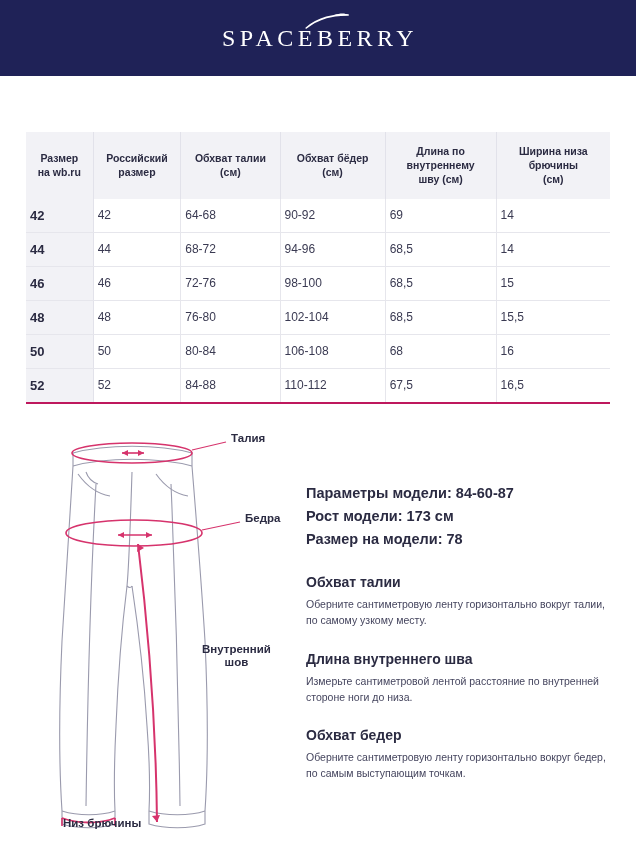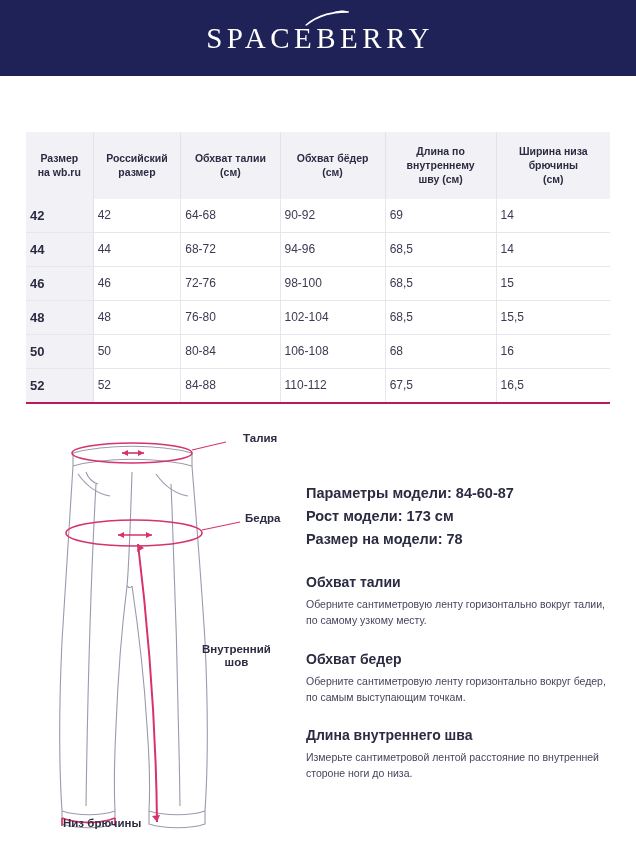--- a/index.html
+++ b/index.html
@@ -24,21 +24,21 @@
   }
   .brand {
     position: relative;
     display: flex;
     align-items: center;
     justify-content: center;
   }
   .brand-text {
     color: #ffffff;
     font-family: "Liberation Serif", serif;
-    font-size: 29px;
+    font-size: 24px;
     letter-spacing: 4.5px;
     font-weight: 400;
     padding-left: 4px;
   }
   .brand-swoosh {
     position: absolute;
     top: -13px;
     left: 50%;
     transform: translateX(-30%);
   }
@@ -124,21 +124,21 @@
   }
 
   .illus svg { display: block; }
   .lbl {
     position: absolute;
     font-size: 11.5px;
     font-weight: bold;
     color: #2b2b42;
     line-height: 1.2;
   }
-  .lbl-waist { left: 217px; top: 6px; }
+  .lbl-waist { left: 205px; top: 6px; }
   .lbl-hips  { left: 219px; top: 86px; text-align: center; }
   .lbl-inseam{ left: 176px; top: 197px; text-align: left; margin-top: 20px; }
   .lbl-bottom{ left: 37px; top: 391px; }
 </style>
 </head>
 <body>
 
 <div class="header">
   <div class="brand">
     <span class="brand-swoosh">
@@ -283,22 +283,22 @@
       <div class="model-line">Рост модели: 173 см</div>
       <div class="model-line">Размер на модели: 78</div>
     </div>
 
     <div class="sect">
       <div class="sect-title">Обхват талии</div>
       <div class="sect-body">Оберните сантиметровую ленту горизонтально вокруг талии, по самому узкому месту.</div>
     </div>
 
     <div class="sect">
+      <div class="sect-title">Длина внутреннего шва</div>
+      <div class="sect-body">Измерьте сантиметровой лентой расстояние по внутренней стороне ноги до низа.</div>
+    </div>
+
+    <div class="sect">
       <div class="sect-title">Обхват бедер</div>
       <div class="sect-body">Оберните сантиметровую ленту горизонтально вокруг бедер, по самым выступающим точкам.</div>
     </div>
-
-    <div class="sect">
-      <div class="sect-title">Длина внутреннего шва</div>
-      <div class="sect-body">Измерьте сантиметровой лентой расстояние по внутренней стороне ноги до низа.</div>
-    </div>
   </div>
 </div>
 
 </body></html>

